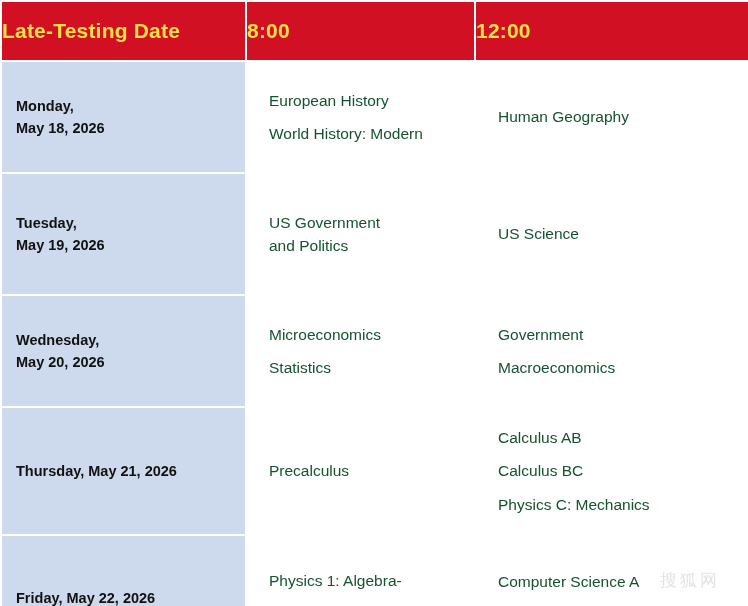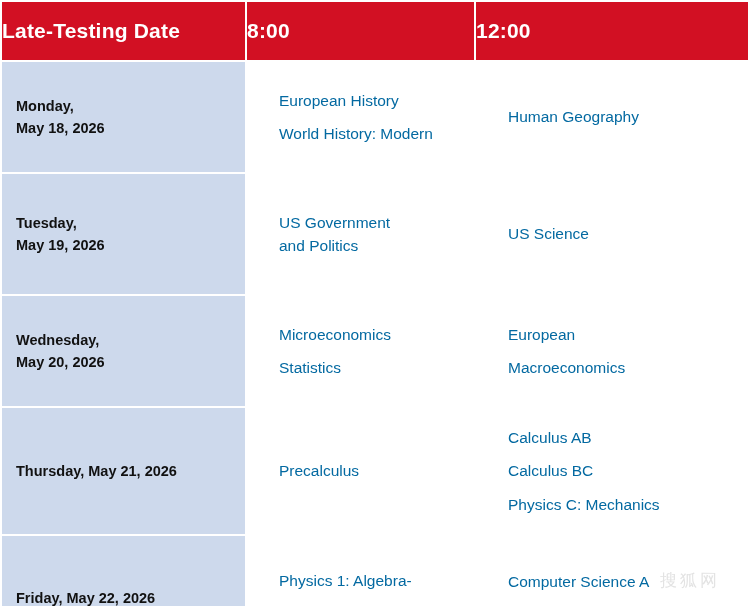--- a/index.html
+++ b/index.html
@@ -20,21 +20,21 @@
     table-layout: fixed;
   }
   .exam-table td, .exam-table th {
     border: 2px solid #ffffff;
     vertical-align: middle;
     padding: 0;
   }
   
   thead th {
     background: #d21023;
-    color: #ffffff;
+    color: #fde047;
     font-size: 21px;
     font-weight: bold;
     text-align: left;
     padding: 10px 14px;
     height: 58px;
     letter-spacing: 0.2px;
   }
   th.col-date { width: 243px; }
   th.col-eight { width: 227px; }
   th.col-twelve { width: 274px; }
@@ -46,24 +46,24 @@
     font-size: 14.5px;
     font-weight: bold;
     line-height: 1.55;
     padding: 0 14px;
   }
   td.date-cell .d-line { display: block; }
 
   
   td.exam-cell {
     background: #ffffff;
-    color: #0369a1;
+    color: #14532d;
     font-size: 15.5px;
     line-height: 1.5;
-    padding: 8px 32px;
+    padding: 8px 22px;
   }
   td.exam-cell .e-line {
     display: block;
     margin: 10px 0;
   }
   td.exam-cell .e-line:first-child { margin-top: 4px; }
   td.exam-cell .e-line:last-child { margin-bottom: 4px; }
 
   
   tr.r1 td { height: 94px; }
@@ -127,21 +127,21 @@
     <tr class="r3">
       <td class="date-cell">
         <span class="d-line">Wednesday,</span>
         <span class="d-line">May 20, 2026</span>
       </td>
       <td class="exam-cell">
         <span class="e-line">Microeconomics</span>
         <span class="e-line">Statistics</span>
       </td>
       <td class="exam-cell">
-        <span class="e-line">European</span>
+        <span class="e-line">Government</span>
         <span class="e-line">Macroeconomics</span>
       </td>
     </tr>
     <tr class="r4">
       <td class="date-cell">
         <span class="d-line">Thursday, May 21, 2026</span>
       </td>
       <td class="exam-cell">
         <span class="e-line">Precalculus</span>
       </td>

